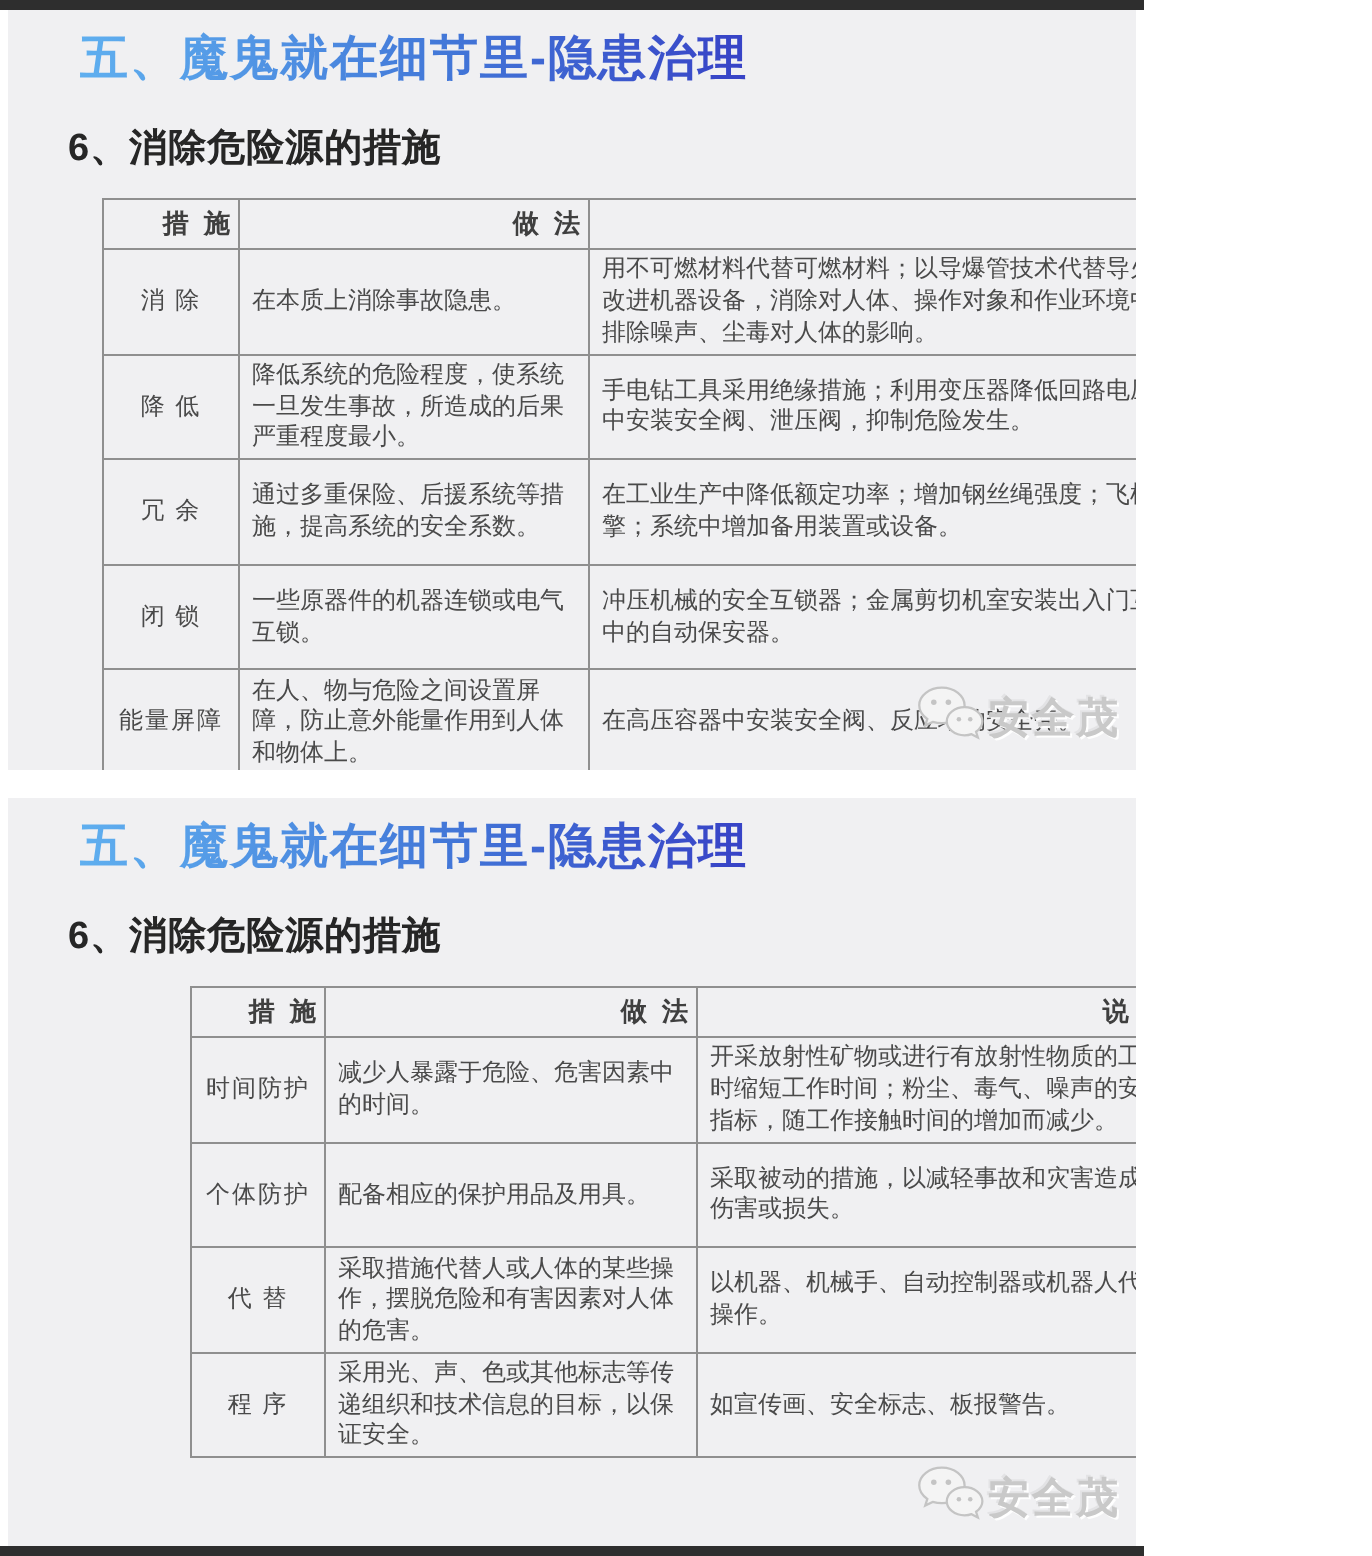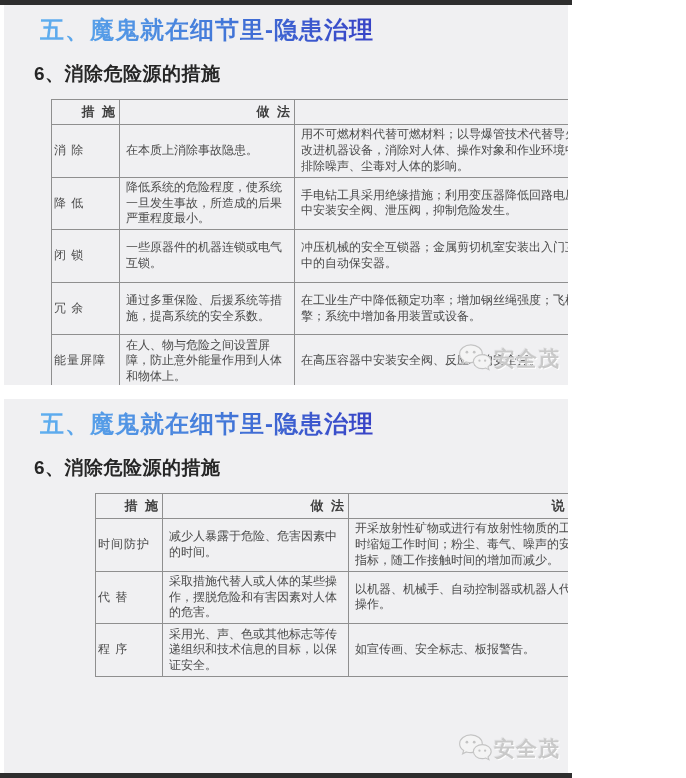--- a/index.html
+++ b/index.html
@@ -65,21 +65,21 @@
     letter-spacing:2px;
   }
   .measures-table td{
     border:1px solid var(--table-border);
     font-size:12px;
     line-height:1.3;
     color:var(--table-text);
     padding:2px 6px;
     vertical-align:middle;
   }
-  .measures-table td.cell-measure{text-align:left;padding:18px 2px;letter-spacing:1px;}
+  .measures-table td.cell-measure{text-align:center;padding:18px 2px;letter-spacing:1px;}
   .table-1 col.c1{width:68px;} .table-1 col.c2{width:175px;} .table-1 col.c3{width:367px;}
   .table-2 col.c1{width:67px;} .table-2 col.c2{width:186px;} .table-2 col.c3{width:241px;}
   .watermark{
     position:absolute;
     right:8px;
     display:flex;
     align-items:center;
     gap:2px;
     z-index:5;
   }
@@ -123,28 +123,28 @@
             <td class="cell-measure">消 除</td>
             <td class="cell-method">在本质上消除事故隐患。</td>
             <td class="cell-description">用不可燃材料代替可燃材料；以导爆管技术代替导火索起爆方法；改进机器设备，消除对人体、操作对象和作业环境中的危险因素，排除噪声、尘毒对人体的影响。</td>
           </tr>
           <tr>
             <td class="cell-measure">降 低</td>
             <td class="cell-method">降低系统的危险程度，使系统一旦发生事故，所造成的后果严重程度最小。</td>
             <td class="cell-description">手电钻工具采用绝缘措施；利用变压器降低回路电压；在高压容器中安装安全阀、泄压阀，抑制危险发生。</td>
           </tr>
           <tr>
+            <td class="cell-measure">冗 余</td>
+            <td class="cell-method">通过多重保险、后援系统等措施，提高系统的安全系数。</td>
+            <td class="cell-description">在工业生产中降低额定功率；增加钢丝绳强度；飞机系统的双引擎；系统中增加备用装置或设备。</td>
+          </tr>
+          <tr>
             <td class="cell-measure">闭 锁</td>
             <td class="cell-method">一些原器件的机器连锁或电气互锁。</td>
             <td class="cell-description">冲压机械的安全互锁器；金属剪切机室安装出入门互锁装置，电路中的自动保安器。</td>
-          </tr>
-          <tr>
-            <td class="cell-measure">冗 余</td>
-            <td class="cell-method">通过多重保险、后援系统等措施，提高系统的安全系数。</td>
-            <td class="cell-description">在工业生产中降低额定功率；增加钢丝绳强度；飞机系统的双引擎；系统中增加备用装置或设备。</td>
           </tr>
           <tr>
             <td class="cell-measure">能量屏障</td>
             <td class="cell-method">在人、物与危险之间设置屏障，防止意外能量作用到人体和物体上。</td>
             <td class="cell-description">在高压容器中安装安全阀、反应堆的安全壳。</td>
           </tr>
         </tbody>
     </table>
     <div class="watermark watermark-1">
       <span class="wm-icon">
@@ -181,20 +181,25 @@
           <th>说 明</th>
         </tr>
       </thead>
       <tbody>
           <tr>
             <td class="cell-measure">时间防护</td>
             <td class="cell-method">减少人暴露于危险、危害因素中的时间。</td>
             <td class="cell-description">开采放射性矿物或进行有放射性物质的工作时缩短工作时间；粉尘、毒气、噪声的安全指标，随工作接触时间的增加而减少。</td>
           </tr>
           <tr>
+            <td class="cell-measure">个体防护</td>
+            <td class="cell-method">配备相应的保护用品及用具。</td>
+            <td class="cell-description">采取被动的措施，以减轻事故和灾害造成的伤害或损失。</td>
+          </tr>
+          <tr>
             <td class="cell-measure">代 替</td>
             <td class="cell-method">采取措施代替人或人体的某些操作，摆脱危险和有害因素对人体的危害。</td>
             <td class="cell-description">以机器、机械手、自动控制器或机器人代替操作。</td>
           </tr>
           <tr>
             <td class="cell-measure">程 序</td>
             <td class="cell-method">采用光、声、色或其他标志等传递组织和技术信息的目标，以保证安全。</td>
             <td class="cell-description">如宣传画、安全标志、板报警告。</td>
           </tr>
         </tbody>

